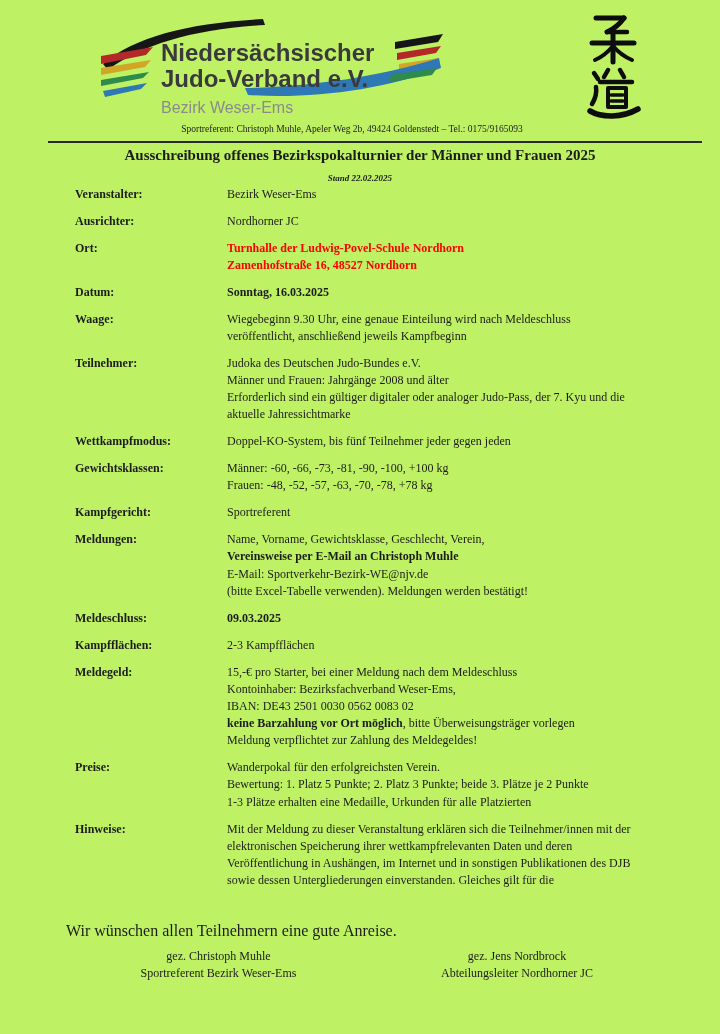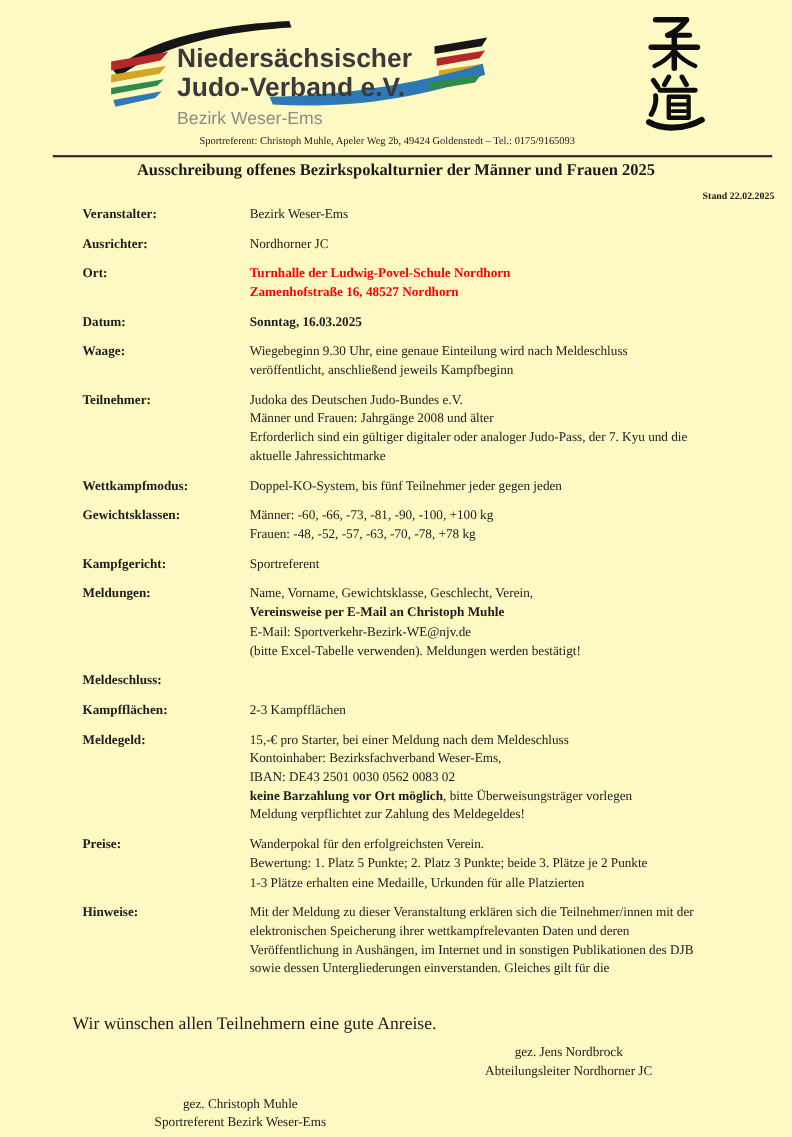--- a/index.html
+++ b/index.html
@@ -1,38 +1,38 @@
 <!DOCTYPE html>
 <html><head>
 <meta charset="utf-8">
 <style>
   html,body { margin:0; padding:0; background:#e8e8e8; }
   .page {
     position:relative; width:720px; height:1034px; margin:0 auto;
-    background:#fef9c3; overflow:hidden;
+    background:#bef264; overflow:hidden;
     font-family:"Liberation Serif", serif; color:#1c1c1c;
   }
   .logo { position:absolute; left:95px; top:16px; width:350px; height:100px; }
   .kanji { position:absolute; left:584px; top:12px; width:60px; height:112px; }
   .contact { position:absolute; top:124px; left:0; right:16px; text-align:center; font-size:9.5px; }
   .rule { position:absolute; top:141px; left:48px; width:654px; border-top:2px solid #2a2a2a; }
   .title {
     position:absolute; top:147px; left:0; right:0; text-align:center;
     font-size:15px; font-weight:bold; 
   }
-  .stand { position:absolute; top:173px; left:0; right:16px; text-align:right; font-size:9px; font-weight:bold; }
+  .stand { position:absolute; top:173px; left:0; right:0; text-align:center; font-size:9px; font-weight:bold;font-style:italic; }
   .rows { position:absolute; top:186px; left:75px; width:625px; font-size:12px; line-height:17.2px; }
   .row { display:flex; margin-bottom:9.7px; }
   .row .label { width:152px; flex:0 0 152px; font-weight:bold; }
   .row .value { flex:1; }
   .line { white-space:nowrap; }
   .b { font-weight:bold; }
   .closing { position:absolute; top:922px; left:66px; font-size:16px; }
   .sig { position:absolute; top:948px; font-size:12px; line-height:17.2px; text-align:center; }
-  .sig-left  { left:75px;  width:287px;margin-top:47px; }
+  .sig-left  { left:75px;  width:287px; }
   .sig-right { left:375px; width:284px; }
   svg text { font-family:"Liberation Sans", sans-serif; }
 </style>
 </head>
 <body>
 
 <div class="page">
 
   <div class="logo">
     <svg viewBox="0 0 350 100" width="350" height="100">
@@ -148,20 +148,23 @@
         <div class="label">Meldungen:</div>
         <div class="value">
           <div class="line"><span>Name, Vorname, Gewichtsklasse, Geschlecht, Verein,</span></div>
           <div class="line"><span class="b">Vereinsweise per E-Mail an Christoph Muhle</span></div>
           <div class="line"><span>E-Mail: Sportverkehr-Bezirk-WE@njv.de</span></div>
           <div class="line"><span>(bitte Excel-Tabelle verwenden). Meldungen werden bestätigt!</span></div>
         </div>
       </div>
       <div class="row">
         <div class="label">Meldeschluss:</div>
+        <div class="value">
+          <div class="line"><span class="b">09.03.2025</span></div>
+        </div>
       </div>
       <div class="row">
         <div class="label">Kampfflächen:</div>
         <div class="value">
           <div class="line"><span>2-3 Kampfflächen</span></div>
         </div>
       </div>
       <div class="row">
         <div class="label">Meldegeld:</div>
         <div class="value">

